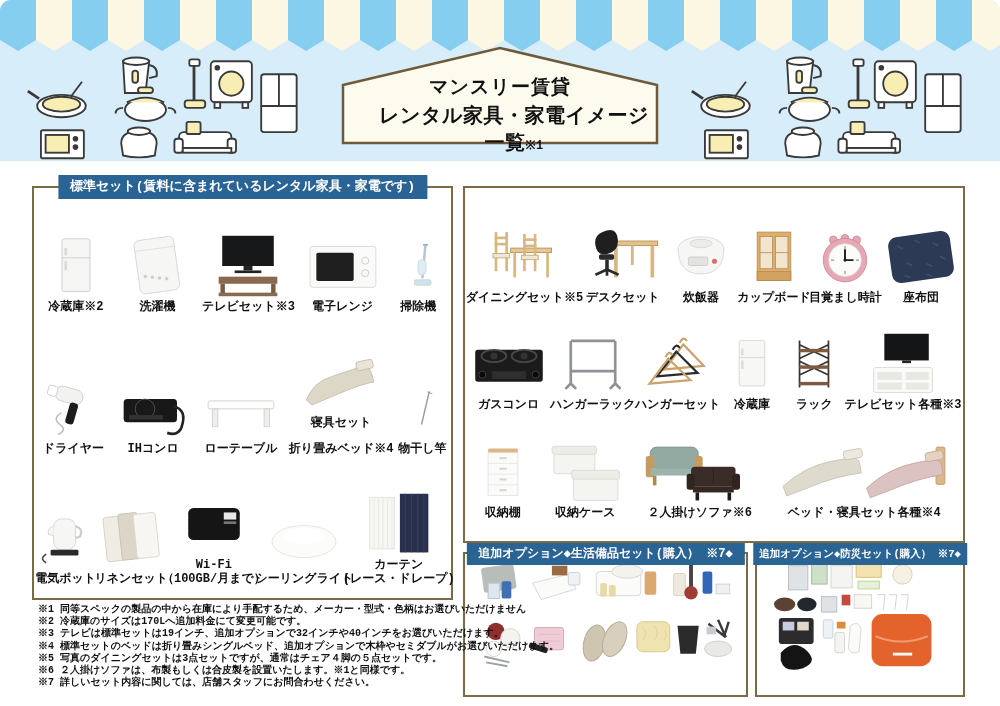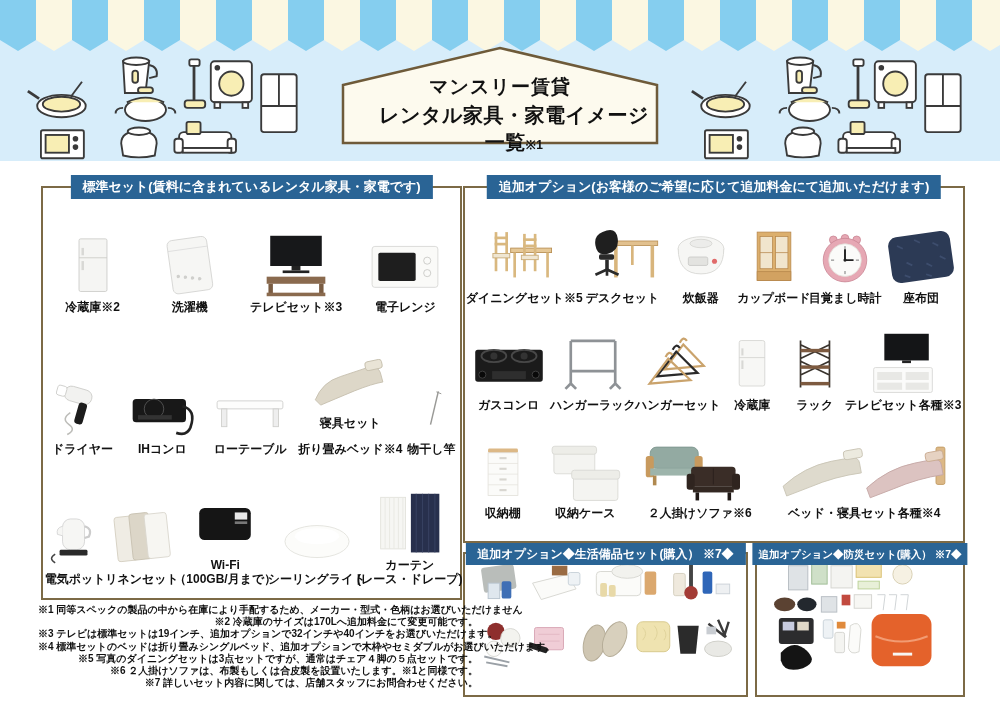--- a/index.html
+++ b/index.html
@@ -1,52 +1,52 @@
 <!DOCTYPE html>
 <html><head>
 <meta charset="utf-8">
 <style>
   html,body{margin:0;padding:0;background:#fff;}
   .page{position:relative;width:1000px;height:706px;overflow:hidden;background:#ffffff;
-        font-family:Liberation Sans, sans-serif;color:#111;}
+        font-family:Liberation Mono, monospace;color:#111;border-radius:11px;}
   
   .banner{position:absolute;left:0;top:0;width:1000px;height:161px;background:#d7edfa;}
   #awning{position:absolute;left:0;top:0;}
   .cluster{position:absolute;top:48px;}
   .cluster.left{left:26px;}
   .cluster.right{left:690px;}
   
   .plaque{position:absolute;left:341px;top:44px;width:318px;height:102px;}
   .plaque svg{position:absolute;left:0;top:0;}
   .plaque .ptext{position:absolute;left:0;top:0;width:100%;height:100%;text-align:center;padding-top:30px;box-sizing:border-box;}
   .plaque .l1{font-size:19px;font-weight:bold;letter-spacing:1px;}
   .plaque .l2{font-size:20px;font-weight:bold;margin-top:2px;letter-spacing:0.5px;padding-left:28px;}
   .plaque .sup{font-size:12px;font-weight:bold;}
   
   .panel{position:absolute;border:2px solid #7c6a46;background:#fff;box-sizing:border-box;}
   .pill{position:absolute;top:-13px;left:50%;transform:translateX(-50%);
         background:#2a6495;color:#fff;font-weight:bold;font-size:13px;height:24px;line-height:24px;
         text-align:center;padding:0 12px;white-space:nowrap;}
   .pill.small{font-size:12px;height:22px;line-height:22px;top:-11px;}
   .pill.tiny{font-size:10.5px;height:22px;line-height:22px;top:-11px;padding:0 6px;}
-  #std-panel{left:41px;top:186px;width:421px;height:414px;}
+  #std-panel{left:32px;top:186px;width:421px;height:414px;}
   #opt-panel{left:463px;top:186px;width:502px;height:357px;}
   #life-panel{left:463px;top:552px;width:285px;height:145px;}
   #bosai-panel{left:755px;top:552px;width:210px;height:145px;}
   .rows{display:flex;flex-direction:column;justify-content:space-evenly;height:100%;padding:10px 2px 4px 2px;box-sizing:border-box;}
   .row{display:flex;justify-content:space-around;align-items:flex-end;}
   .item{display:flex;flex-direction:column;align-items:center;justify-content:flex-end;min-width:0;}
   .thumb{display:flex;align-items:flex-end;justify-content:center;}
   #std-panel .thumb{height:92px;}
   #opt-panel .thumb{height:74px;}
   .label{font-weight:bold;font-size:12px;line-height:1.15;text-align:center;margin-top:3px;white-space:nowrap;}
   .collage{display:flex;align-items:center;justify-content:center;height:118px;margin-top:2px;}
   
   .footnotes{position:absolute;left:38px;top:604px;width:440px;}
-  .fn{font-size:10px;font-weight:bold;line-height:12.2px;white-space:nowrap;color:#111;text-align:right;}
+  .fn{font-size:10px;font-weight:bold;line-height:12.2px;white-space:nowrap;color:#111;}
 </style>
 </head>
 <body>
 
 <div class="page">
 
   <div class="banner">
     <svg id="awning" width="1000" height="54">
         <polygon points="0,0 36,0 36,40 18,51 0,40" fill="#85ceef"></polygon>
         <polygon points="36,0 72,0 72,40 54,51 36,40" fill="#fbf7e2"></polygon>
@@ -212,20 +212,31 @@
             <div class="thumb">
               <svg viewBox="0 0 90 72" width="84" height="64">
                 <rect x="8" y="14" width="74" height="46" rx="3" fill="#fafaf8" stroke="#d8d8d5"></rect>
                 <rect x="15" y="21" width="42" height="32" rx="2" fill="#1e1e1e"></rect>
                 <circle cx="70" cy="30" r="4" fill="none" stroke="#c9c9c6"></circle>
                 <circle cx="70" cy="44" r="4" fill="none" stroke="#c9c9c6"></circle>
               </svg>
             </div>
             <div class="label">電子レンジ</div>
           </div>
+          <div class="item">
+            <div class="thumb">
+              <svg viewBox="0 0 90 72" width="56" height="64">
+                <path d="M57 2 L52 56" stroke="#b9c6cc" stroke-width="4" fill="none"></path>
+                <path d="M53 2 l8 0" stroke="#9fb3ba" stroke-width="3"></path>
+                <rect x="45" y="26" width="13" height="24" rx="6" fill="#dceef4" stroke="#b9d4dc"></rect>
+                <rect x="39" y="58" width="27" height="9" rx="3" fill="#cfe2e8" stroke="#b9d4dc"></rect>
+              </svg>
+            </div>
+            <div class="label">掃除機</div>
+          </div>
         </div>
       <div class="row">
           <div class="item">
             <div class="thumb">
               <svg viewBox="0 0 90 72" width="70" height="64">
                 <g transform="rotate(16 45 28)">
                   <rect x="20" y="12" width="36" height="19" rx="9" fill="#f2f2f0" stroke="#c9c9c6"></rect>
                   <rect x="10" y="15" width="12" height="13" rx="3" fill="#fff" stroke="#c9c9c6"></rect>
                   <rect x="42" y="29" width="11" height="28" rx="4" fill="#1c1c1c"></rect>
                 </g>
@@ -330,21 +341,20 @@
               </svg>
             </div>
             <div class="label">カーテン</div>
             <div class="label" style="margin-top: 0px;">(レース・ドレープ)</div>
           </div>
         </div>
     </div>
   </div>
 
   <div class="panel" id="opt-panel">
-    <div class="pill">追加オプション(お客様のご希望に応じて追加料金にて追加いただけます)</div>
     <div class="rows">
       <div class="row">
           <div class="item">
             <div class="thumb">
               <svg viewBox="0 0 90 72" width="84" height="64">
                 <rect x="30" y="26" width="46" height="5" fill="#e6c896" stroke="#b99055"></rect>
                 <rect x="33" y="31" width="3" height="28" fill="#d9b87f"></rect>
                 <rect x="70" y="31" width="3" height="28" fill="#d9b87f"></rect>
                 <rect x="12" y="8" width="3" height="44" fill="#d9b87f"></rect>
                 <rect x="24" y="8" width="3" height="44" fill="#d9b87f"></rect>

